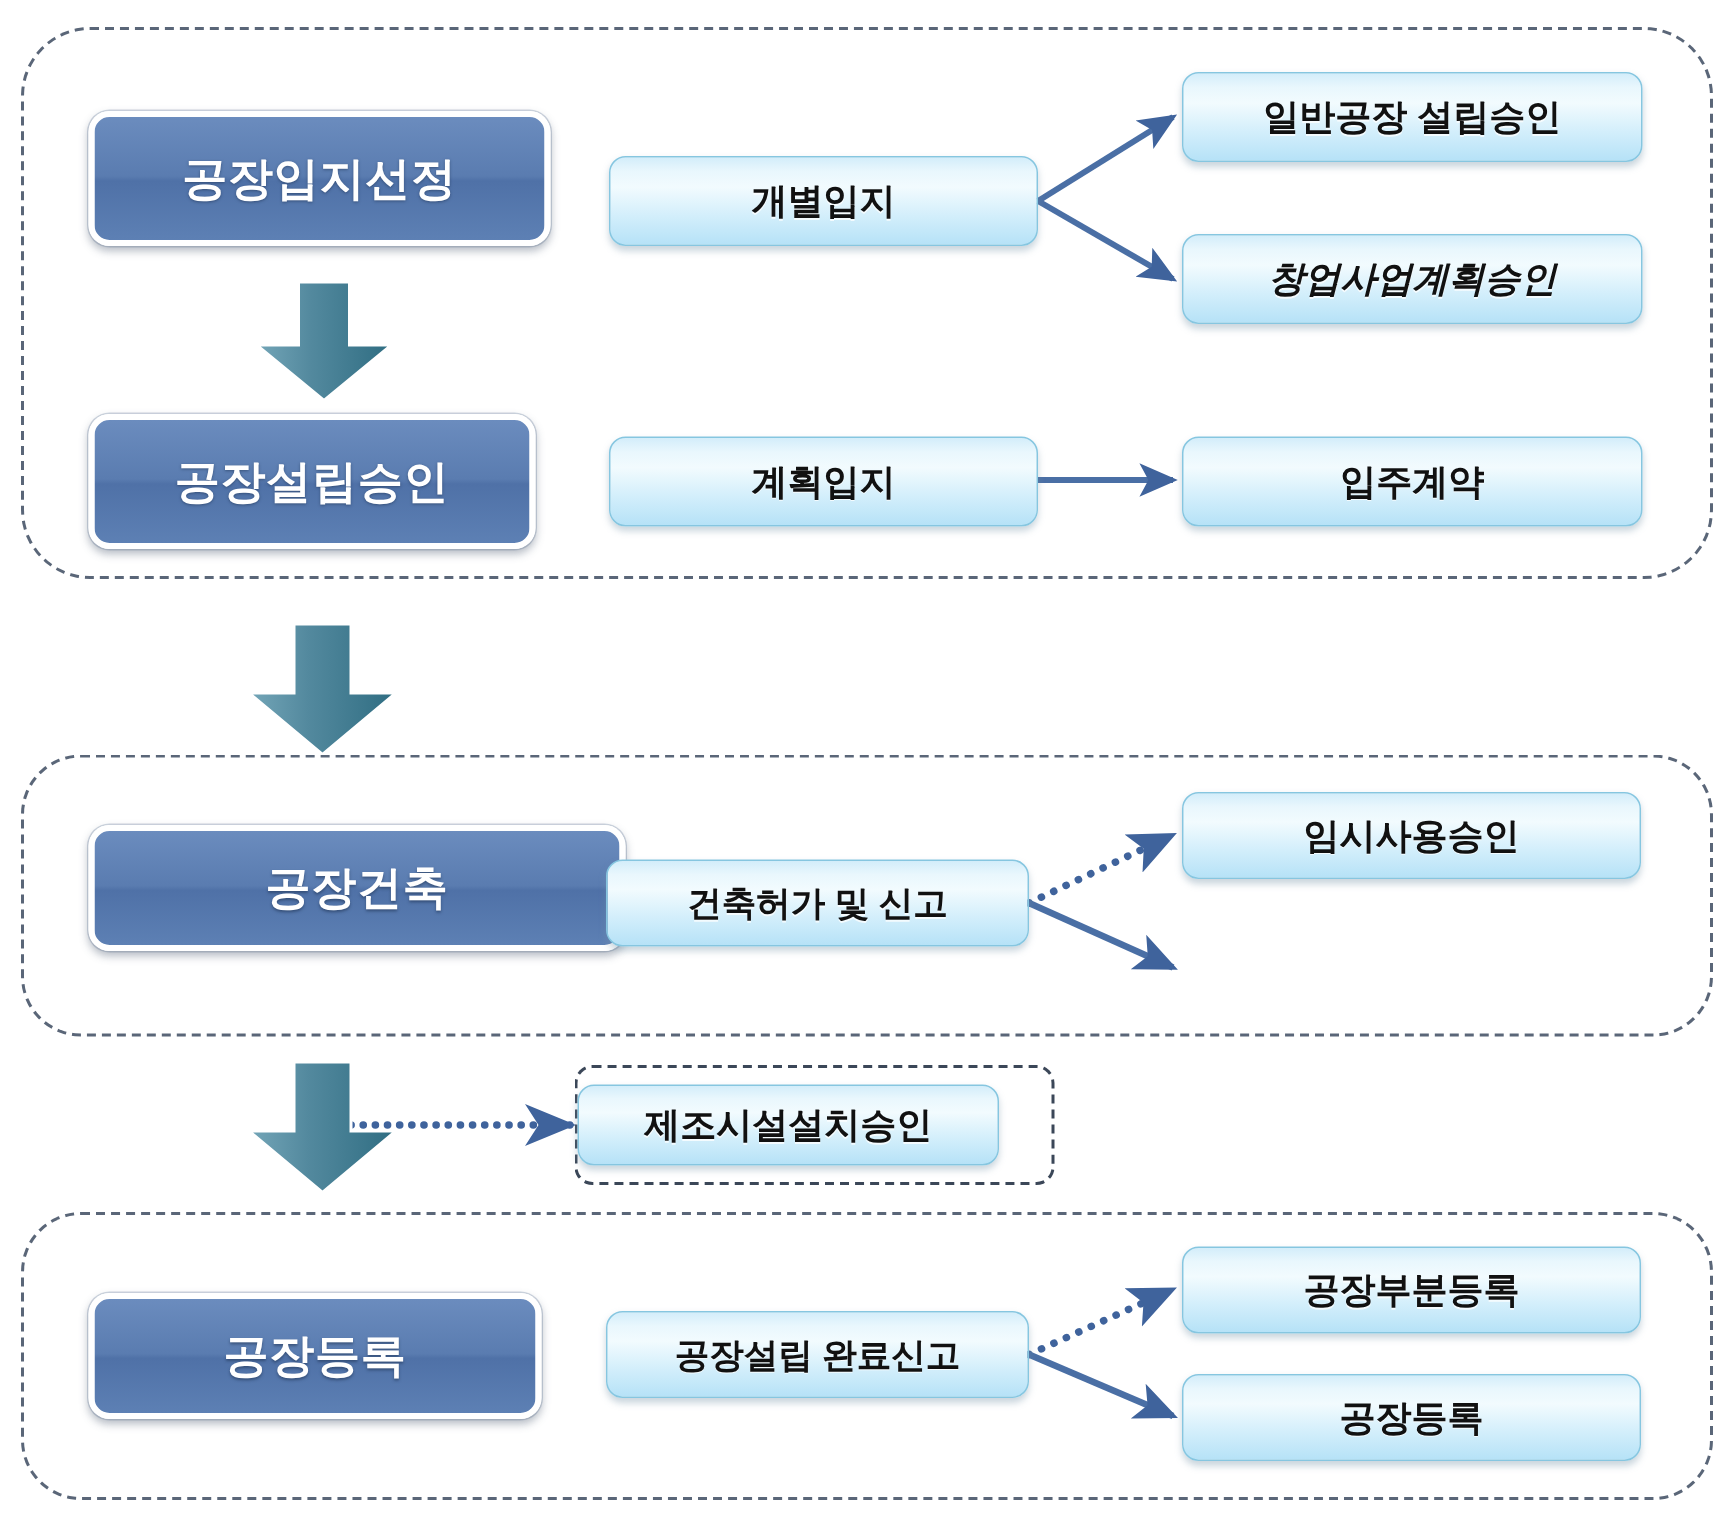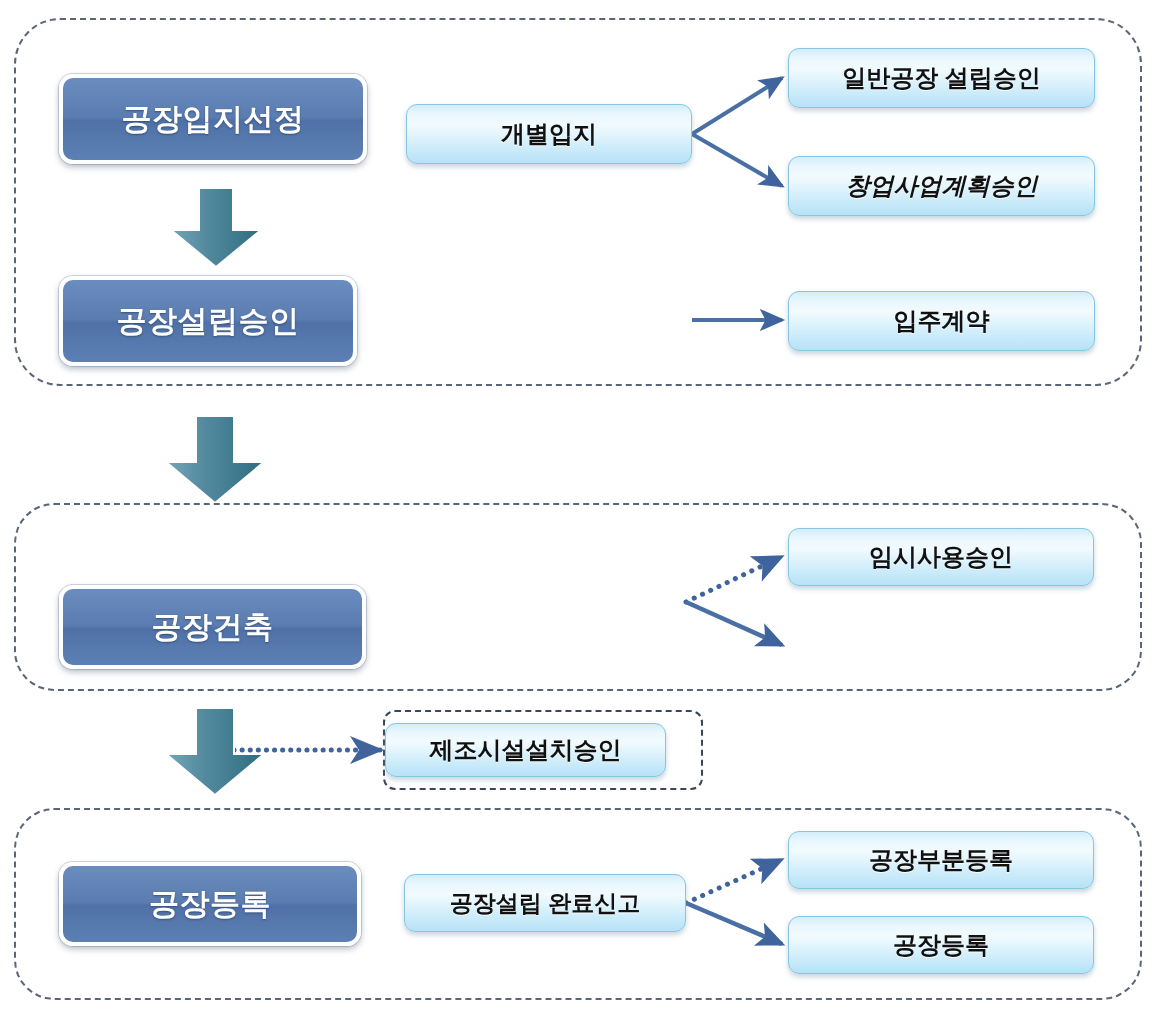--- a/index.html
+++ b/index.html
@@ -140,20 +140,23 @@
   </div>
 
   <div class="node-box" style="left:788px; top:48px; width:307px; height:60px;">
     <span class="lbl">일반공장 설립승인</span>
   </div>
 
   <div class="node-box" style="left:788px; top:156px; width:307px; height:60px;font-style:italic;">
     <span class="lbl">창업사업계획승인</span>
   </div>
 
+  <div class="node-box" style="left:406px; top:291px; width:286px; height:60px;">
+    <span class="lbl">계획입지</span>
+  </div>
 
   <div class="node-box" style="left:788px; top:291px; width:307px; height:60px;">
     <span class="lbl">입주계약</span>
   </div>
 
   <svg class="block-arrow" style="left:166px; top:186px;" width="100" height="84" viewBox="0 0 100 84">
     <defs>
       <linearGradient id="bgrad1" x1="0" y1="0" x2="1" y2="0">
         <stop offset="0%" stop-color="#74a6b8"></stop>
         <stop offset="40%" stop-color="#53899e"></stop>
@@ -169,24 +172,27 @@
         <stop offset="0%" stop-color="#74a6b8"></stop>
         <stop offset="40%" stop-color="#53899e"></stop>
         <stop offset="100%" stop-color="#2f6d82"></stop>
       </linearGradient>
     </defs>
     <path d="M36,2 L74,2 L74,48 L104,48 L55,89 L6,48 L36,48 Z" fill="url(#bgrad2)" stroke="#ffffff" stroke-width="2"></path>
   </svg>
 
   <div class="group-box" style="left:14px; top:503px; width:1128px; height:188px; border-radius:40px;"></div>
 
-  <div class="stage-box" style="left:59px; top:585px; width:307px; height:84px;">
+  <div class="stage-box" style="left:59px; top:550px; width:358px; height:84px;">
     <span class="lbl">공장건축</span>
   </div>
 
+  <div class="node-box small" style="left:404px; top:573px; width:282px; height:58px;">
+    <span class="lbl">건축허가 및 신고</span>
+  </div>
 
   <div class="node-box" style="left:788px; top:528px; width:306px; height:58px;">
     <span class="lbl">임시사용승인</span>
   </div>
 
 
   <svg class="block-arrow" style="left:160px; top:706px;" width="110" height="92" viewBox="0 0 110 92">
     <defs>
       <linearGradient id="bgrad3" x1="0" y1="0" x2="1" y2="0">
         <stop offset="0%" stop-color="#74a6b8"></stop>

